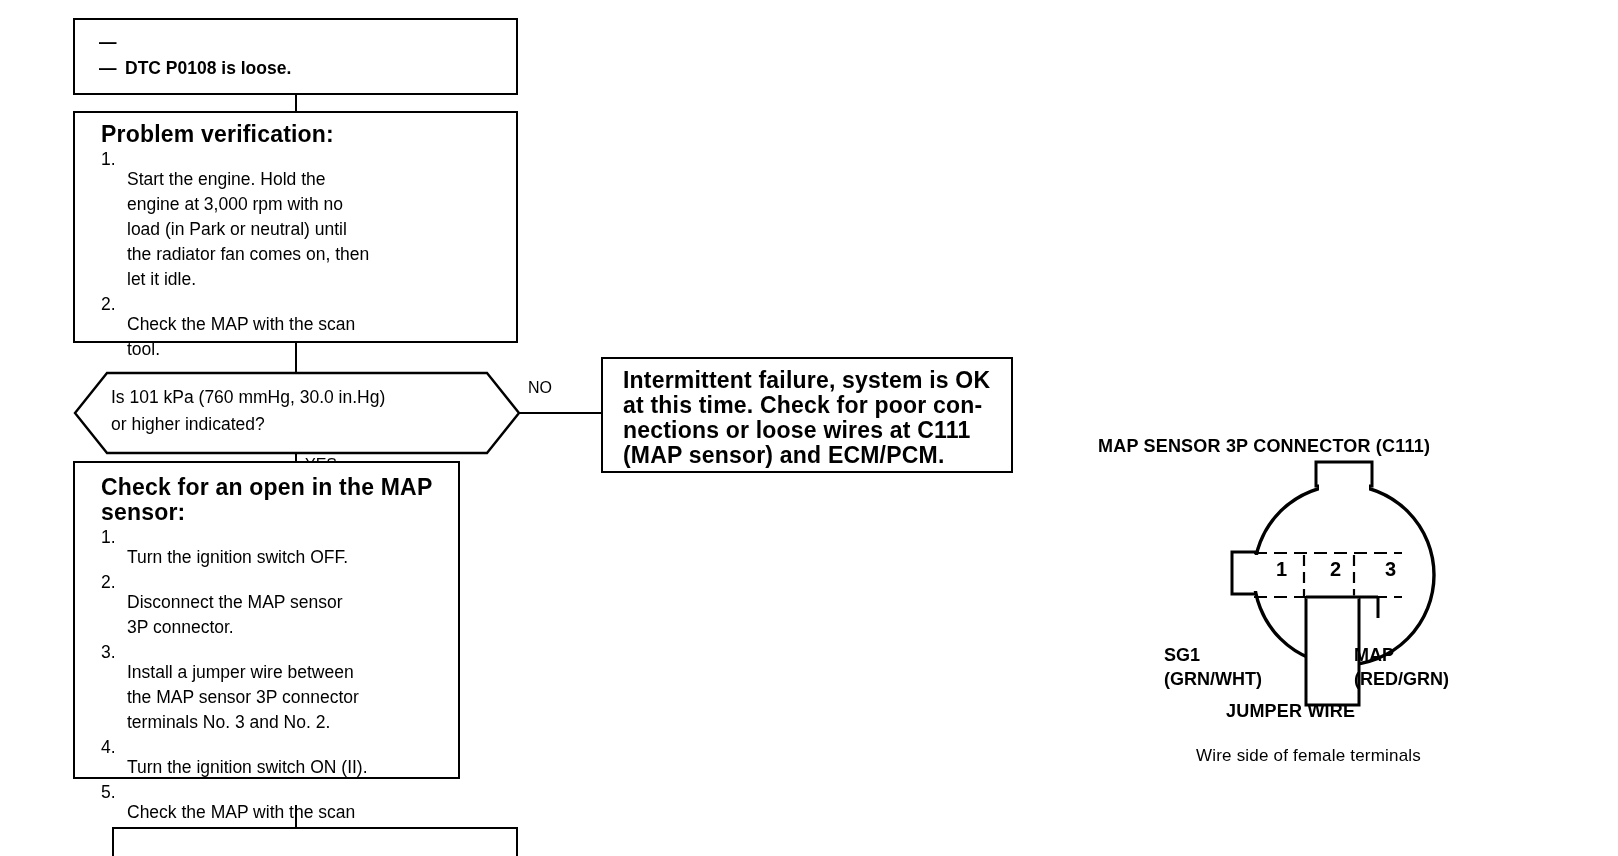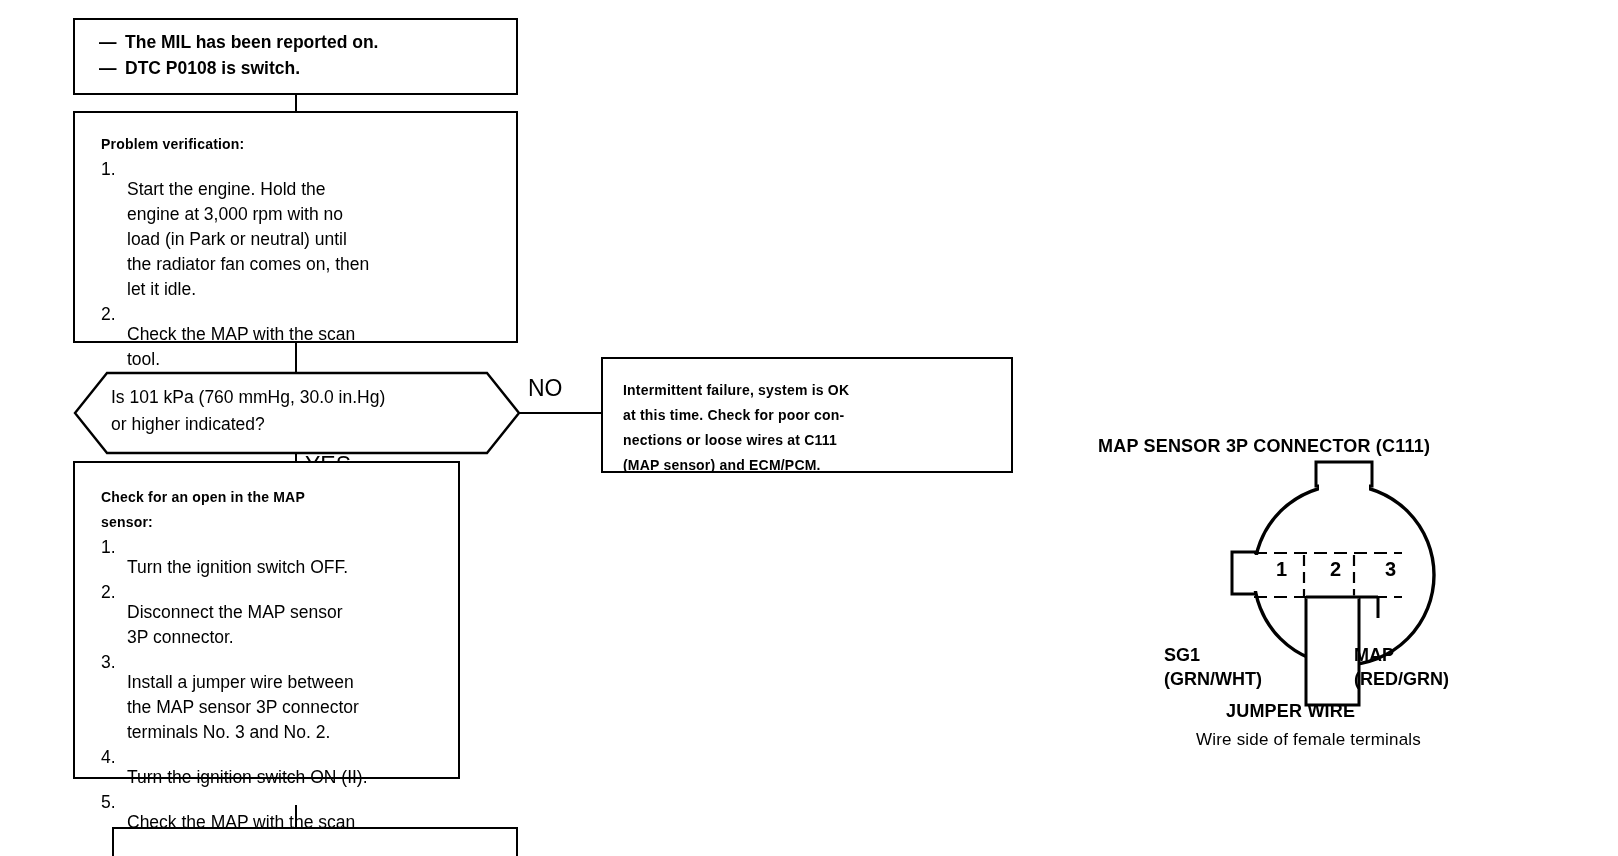--- a/index.html
+++ b/index.html
@@ -24,25 +24,24 @@
     position: absolute;
     border: 2px solid #000;
     background: #fff;
     box-sizing: border-box;
   }
   .fbox-inner {
     padding: 10px 14px 10px 22px;
   }
 
   .txt {
-    font-size: 14px;
+    font-size: 23px;
     line-height: 25px;
     letter-spacing: 0.2px;
     white-space: pre-wrap;
-    margin-top: 10px;
   }
   .txt-bold {
     font-weight: bold;
   }
 
   
   .li {
     display: flex;
     align-items: flex-start;
   }
@@ -79,21 +78,21 @@
     background: #000;
   }
   .hline {
     position: absolute;
     height: 2px;
     background: #000;
   }
 
   .edge-label {
     position: absolute;
-    font-size: 23px;
+    font-size: 16px;
     line-height: 20px;
     color: #000;
   }
 
   
   .hex-wrap {
     position: absolute;
   }
   .hex-svg {
     position: absolute;
@@ -148,25 +147,24 @@
 </style>
 </head>
 <body>
 
 <div id="canvas">
 
   <div class="fbox" style="left:73px; top:18px; width:445px; height:77px;">
     <div class="fbox-inner" style="padding:9px 10px 0 24px;">
       <div class="dash-row">
         <span class="dash-mark">—</span>
-        <span>The MIL has been reported on.</span>
       </div>
       <div class="dash-row">
         <span class="dash-mark">—</span>
-        <span>DTC P0108 is switch.</span>
+        <span>DTC P0108 is loose.</span>
       </div>
     </div>
   </div>
 
   <div class="vline" style="left:295px; top:95px; height:18px;"></div>
 
   <div class="fbox" style="left:73px; top:111px; width:445px; height:232px;">
     <div class="fbox-inner" style="padding:9px 8px 0 26px;">
       <div class="txt txt-bold">Problem verification:</div>
       <div class="li">
@@ -281,16 +279,16 @@
       <span>(GRN/WHT)</span>
     </div>
 
     <div class="pin-label" style="left:264px; top:233px;">
       <span>MAP</span><br>
       <span>(RED/GRN)</span>
     </div>
 
     <div class="conn-caption-bold" style="left:136px; top:291px;text-align:right;">JUMPER WIRE</div>
 
-    <div class="conn-caption-plain" style="left:106px; top:320px;">Wire side of female terminals</div>
+    <div class="conn-caption-plain" style="left:106px; top:336px;">Wire side of female terminals</div>
   </div>
 
 </div>
 
 </body></html>

